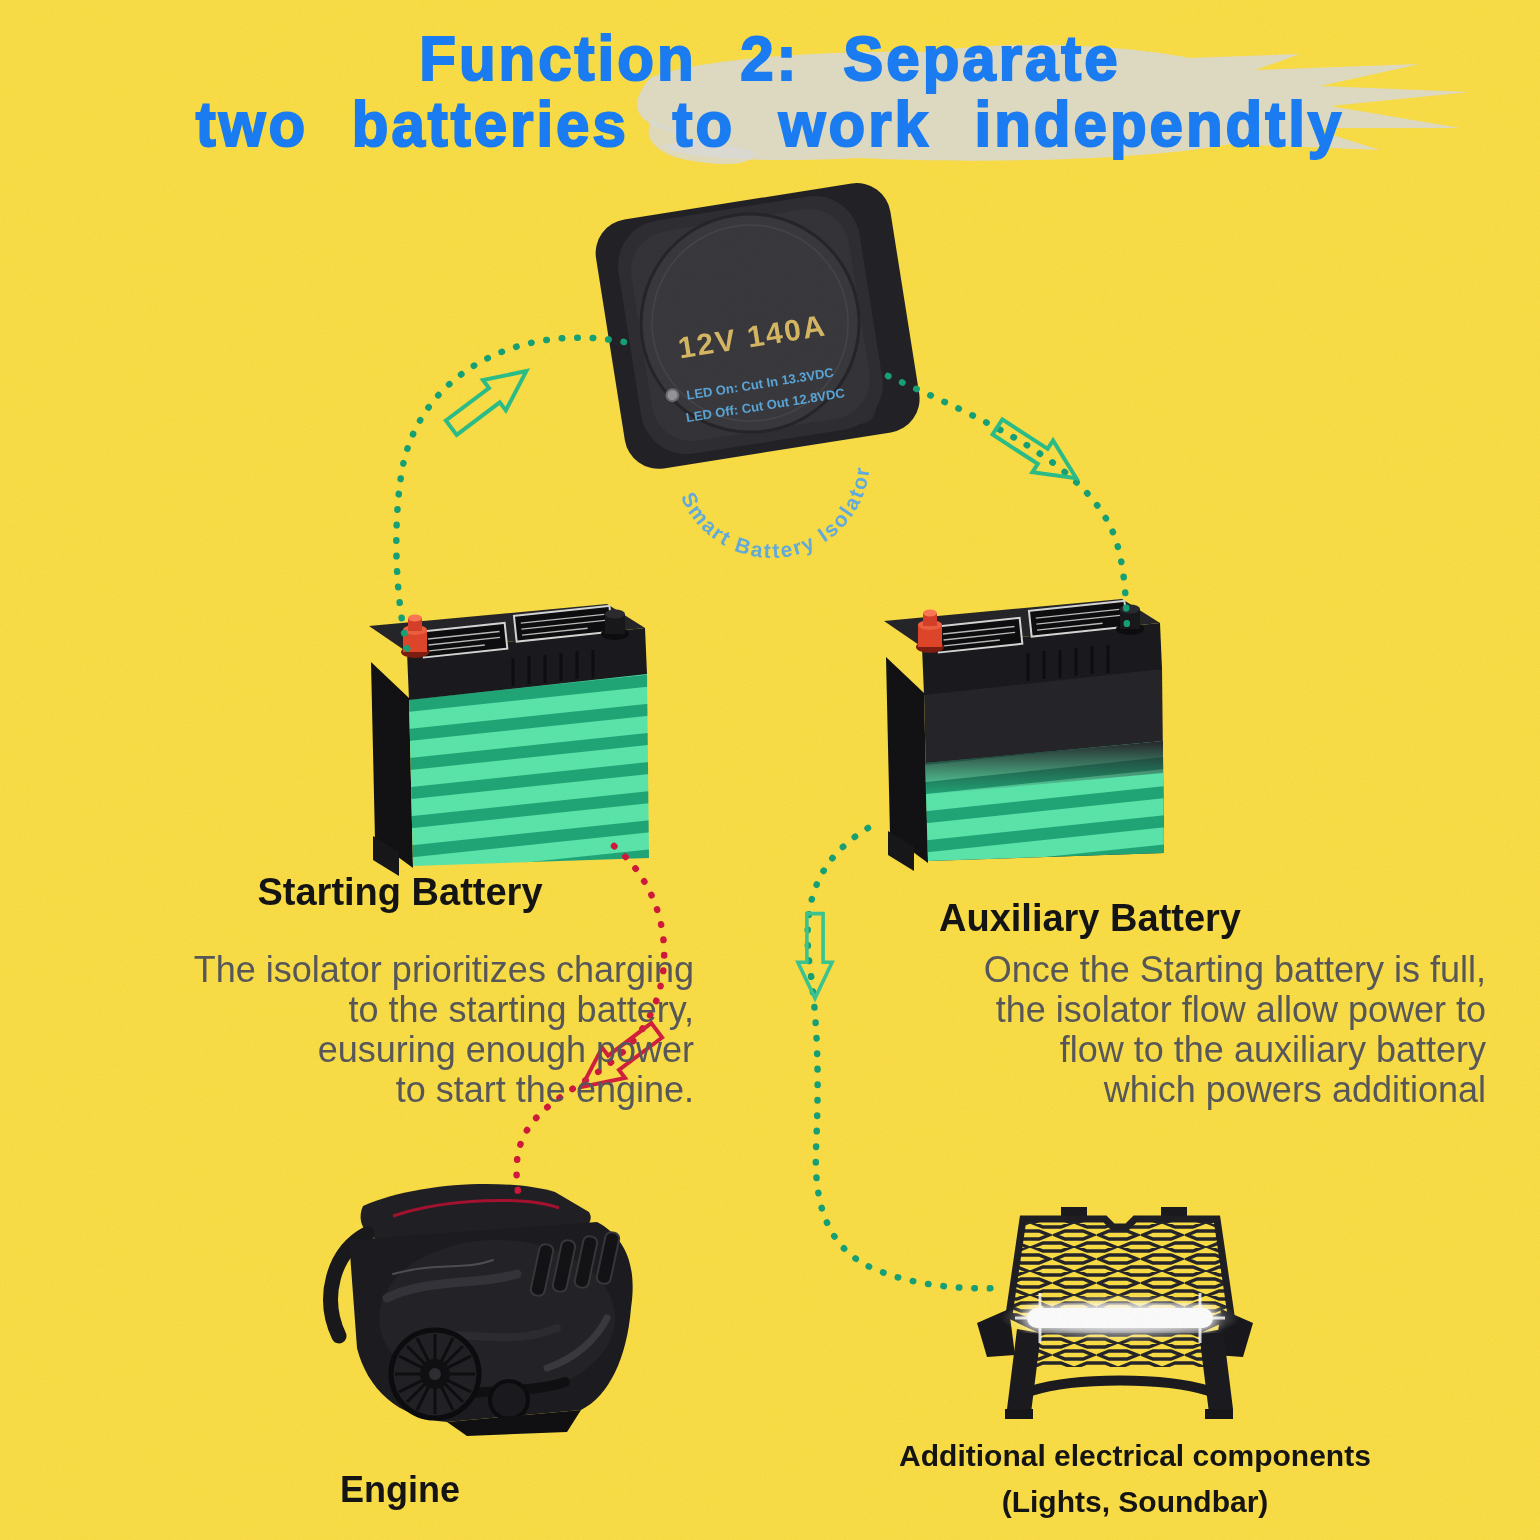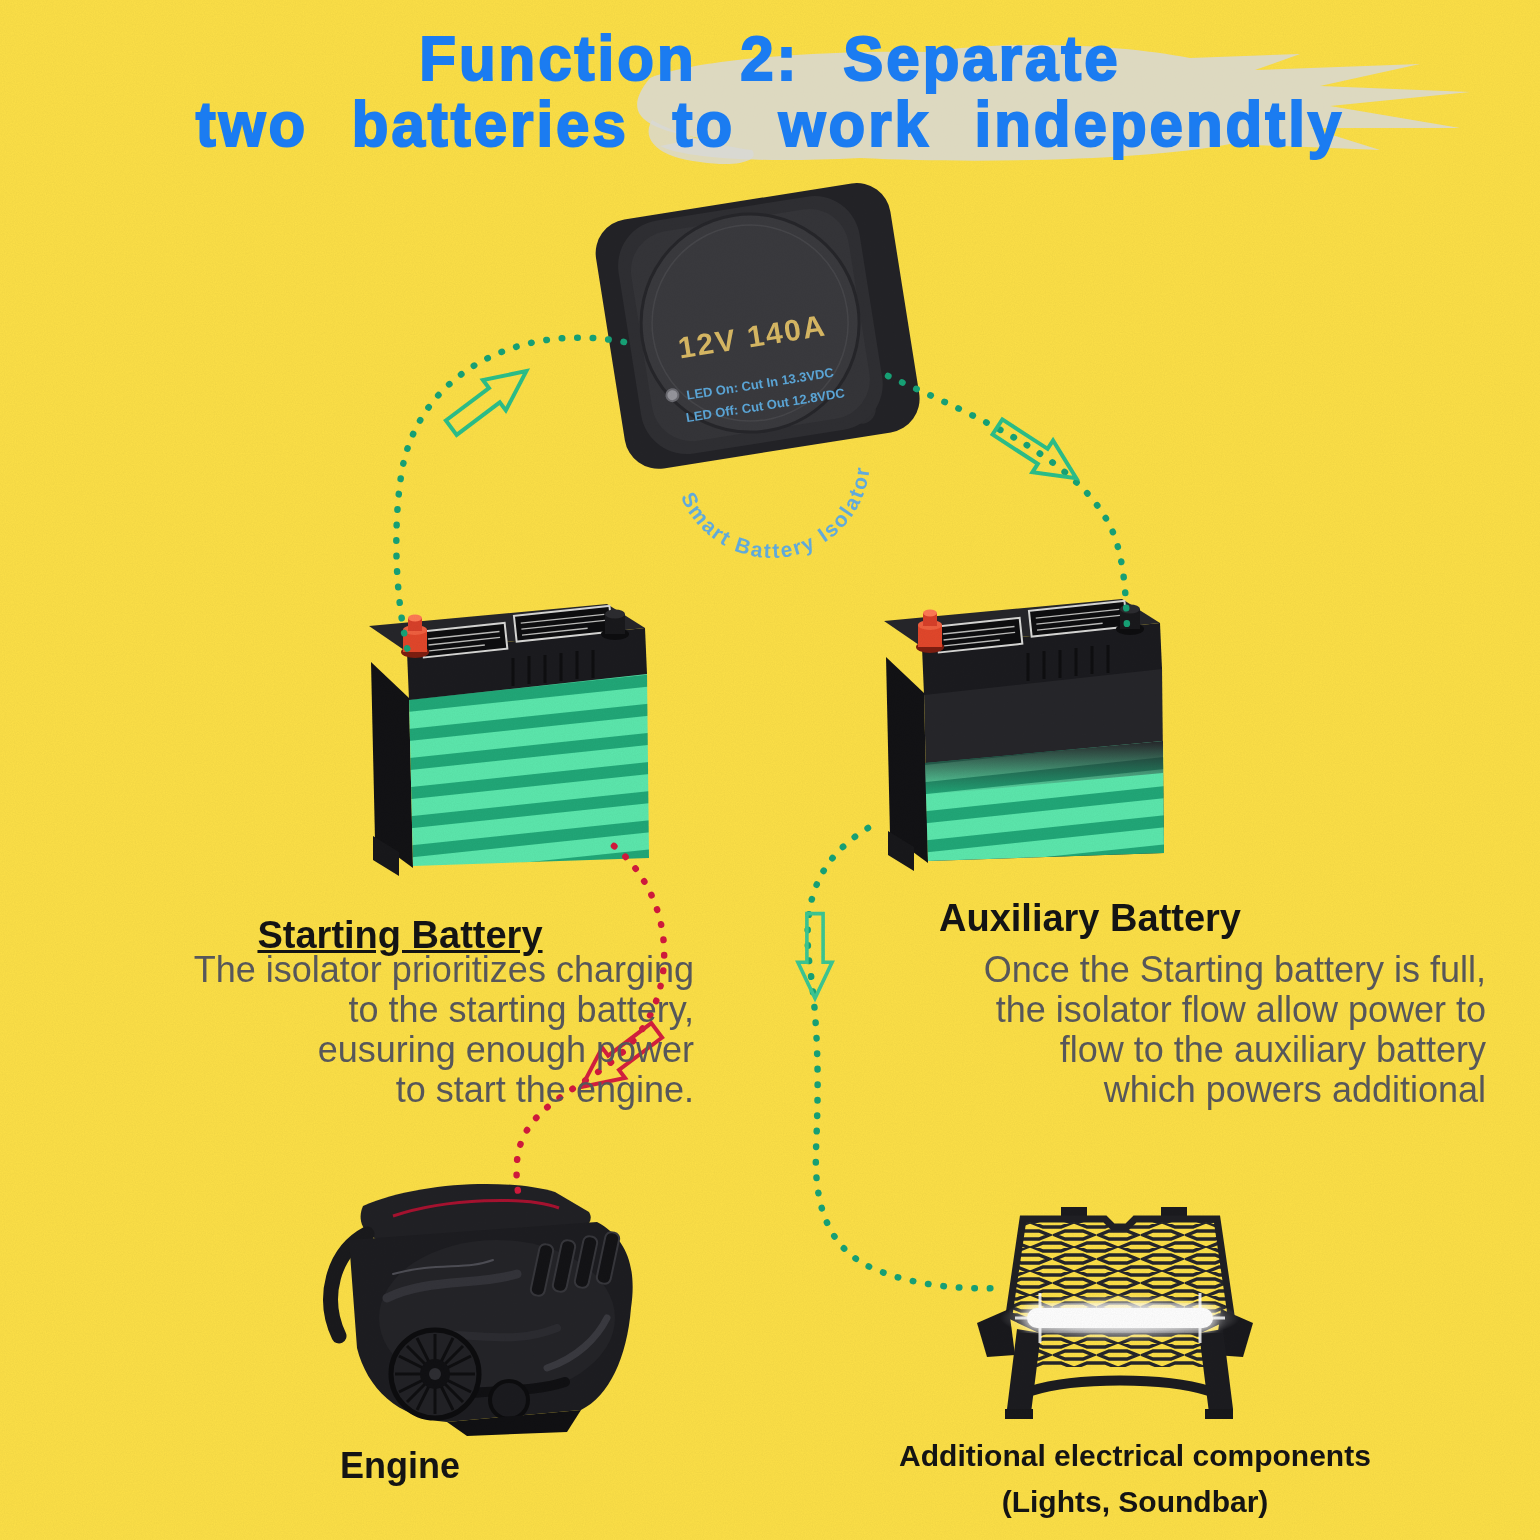--- a/index.html
+++ b/index.html
@@ -19,21 +19,21 @@
     -webkit-text-stroke:2px #1b7cf1;
     transform:scaleY(1.06);
   }
   .smoke{position:absolute;left:0;top:0;z-index:1;}
 
   
   .h-label{position:absolute;font-weight:700;color:#141414;z-index:6;}
   .heading{font-size:38px;text-align:center;}
   .para{position:absolute;font-size:36px;line-height:40px;color:#57575a;z-index:6;text-align:right;}
   .cap{position:absolute;font-weight:700;color:#141414;text-align:center;z-index:6;}
-  .cap1{font-size:36px;}
+  .cap1{font-size:36px;margin-top:24px;}
   .cap2{font-size:30px;line-height:46px;}
 </style>
 </head>
 <body>
 
 <div class="canvas">
 
   <svg class="smoke" width="1540" height="220">
     <path d="M 650 78 C 700 58 830 50 930 52 C 1010 40 1120 44 1190 58
          L 1300 54 L 1255 70 L 1420 64 L 1320 86 L 1470 92 L 1330 106
@@ -246,21 +246,21 @@
       <path d="M 888 376 C 980 418, 1080 460, 1112 530 C 1125 560, 1126 600, 1127 628" stroke="#17a377" stroke-width="6.5" stroke-dasharray="0.5 15"></path>
       <path d="M 614 846 C 676 898, 678 988, 634 1040 C 600 1082, 540 1096, 522 1140 C 515 1158, 516 1175, 518 1192" stroke="#d31a3d" stroke-width="6.5" stroke-dasharray="0.5 15"></path>
       <path d="M 868 828 C 812 862, 802 910, 810 968 C 820 1040, 818 1100, 816 1150 C 814 1205, 828 1248, 872 1268 C 908 1284, 956 1290, 1000 1288" stroke="#17a377" stroke-width="6.5" stroke-dasharray="0.5 15"></path>
       <use href="#blockArrow" transform="translate(488,400) rotate(-37)" stroke="#2cc08a" stroke-width="4"></use>
       <use href="#blockArrow" transform="translate(1036,452) rotate(33)" stroke="#2cc08a" stroke-width="4"></use>
       <use href="#blockArrow" transform="translate(620,1058) rotate(143)" stroke="#d5203f" stroke-width="4"></use>
       <use href="#blockArrow" transform="translate(815,955) rotate(90) scale(0.9)" stroke="#3cc893" stroke-width="4"></use>
     </g>
   </svg>
 
-  <div class="h-label heading" style="left:120px;top:914px;width:560px;text-decoration:underline;">Starting Battery</div>
+  <div class="h-label heading" style="left:120px;top:871px;width:560px;">Starting Battery</div>
   <div class="para" style="left:74px;top:950px;width:620px;">
     <div>The isolator prioritizes charging</div>
     <div>to the starting battery,</div>
     <div>eusuring enough power</div>
     <div>to start the engine.</div>
   </div>
 
   <div class="h-label heading" style="left:830px;top:897px;width:520px;">Auxiliary Battery</div>
   <div class="para" style="left:866px;top:950px;width:620px;">
     <div>Once the Starting battery is full,</div>

